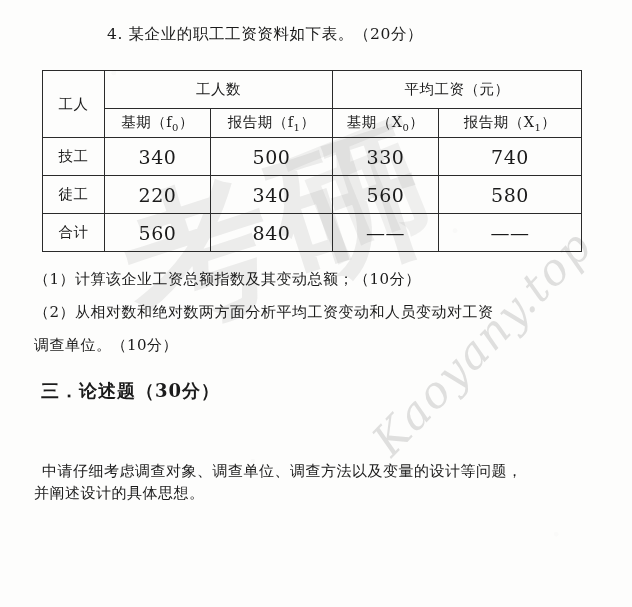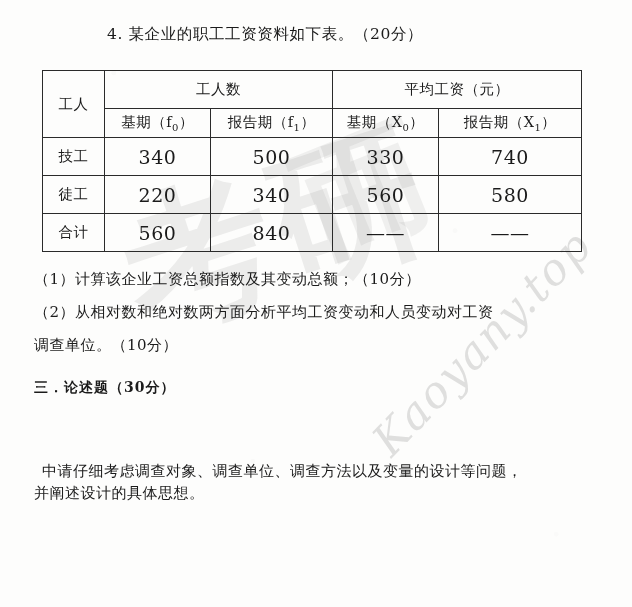--- a/index.html
+++ b/index.html
@@ -132,23 +132,23 @@
     letter-spacing: 0.5px;
     white-space: nowrap;
   }
   .subq-1 { left: 34px; top: 270px; }
   .subq-2a { left: 34px; top: 303px; }
   .subq-2b { left: 34px; top: 336px; }
 
   
   .sec-head {
     position: absolute;
-    left: 34px;
+    left: 41px;
     top: 379px;
-    font-size: 14px;
+    font-size: 18px;
     font-weight: 700;
     letter-spacing: 1px;
     white-space: nowrap;
   }
 
   
   .essay {
     position: absolute;
     font-size: 15px;
     letter-spacing: 0.5px;

